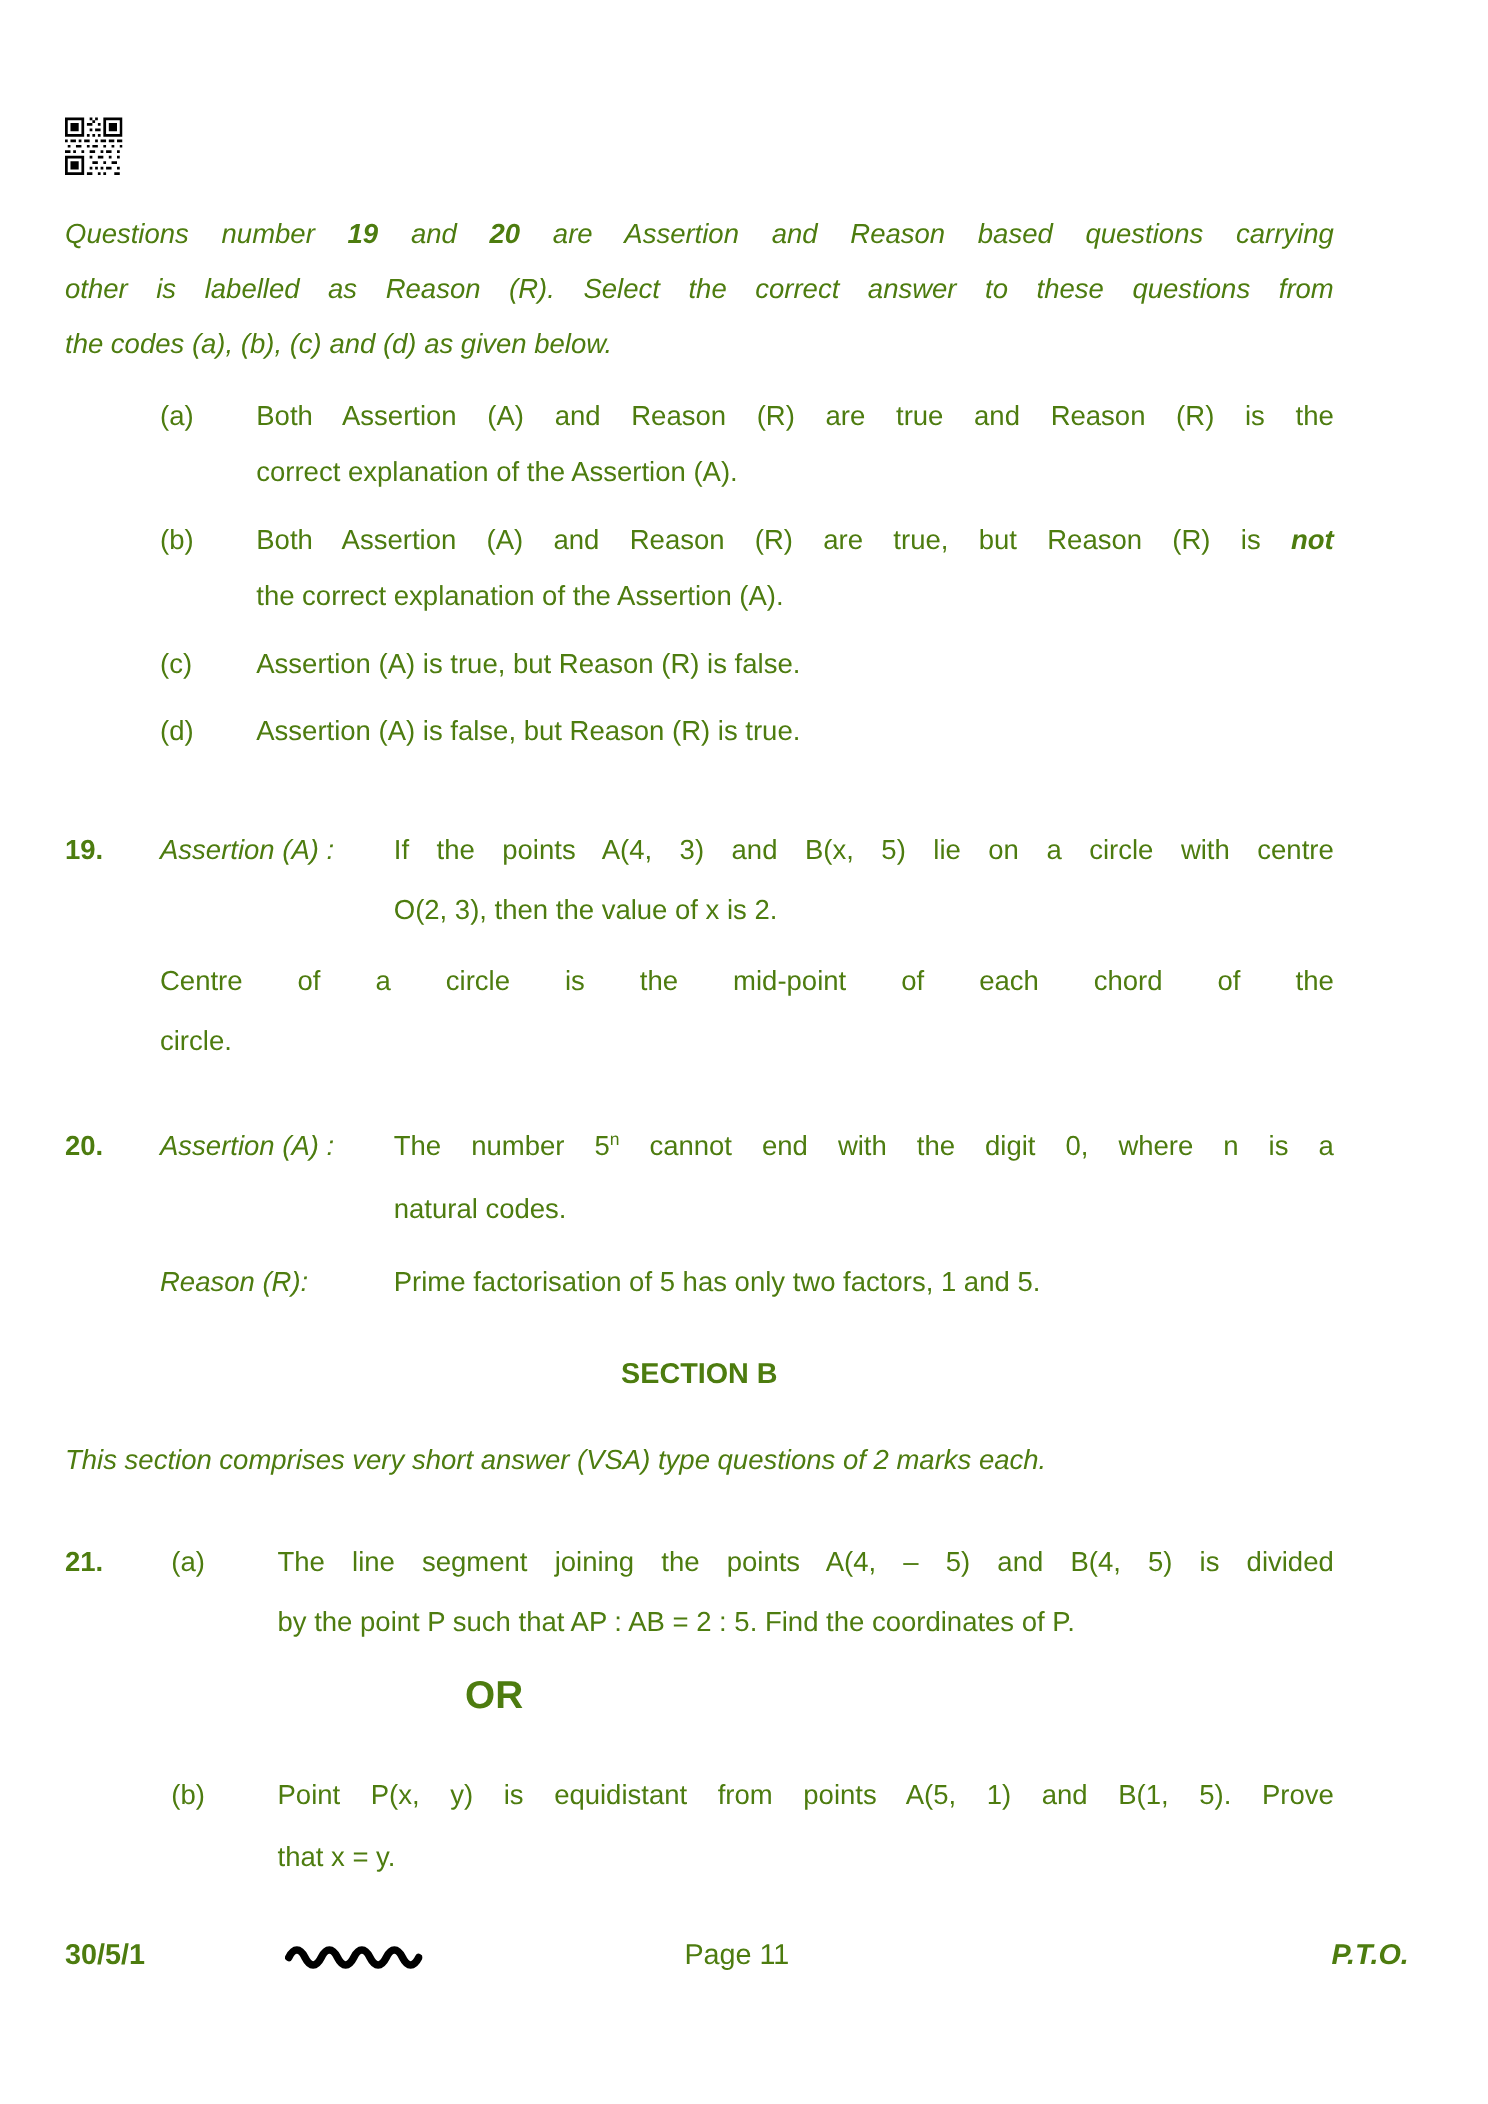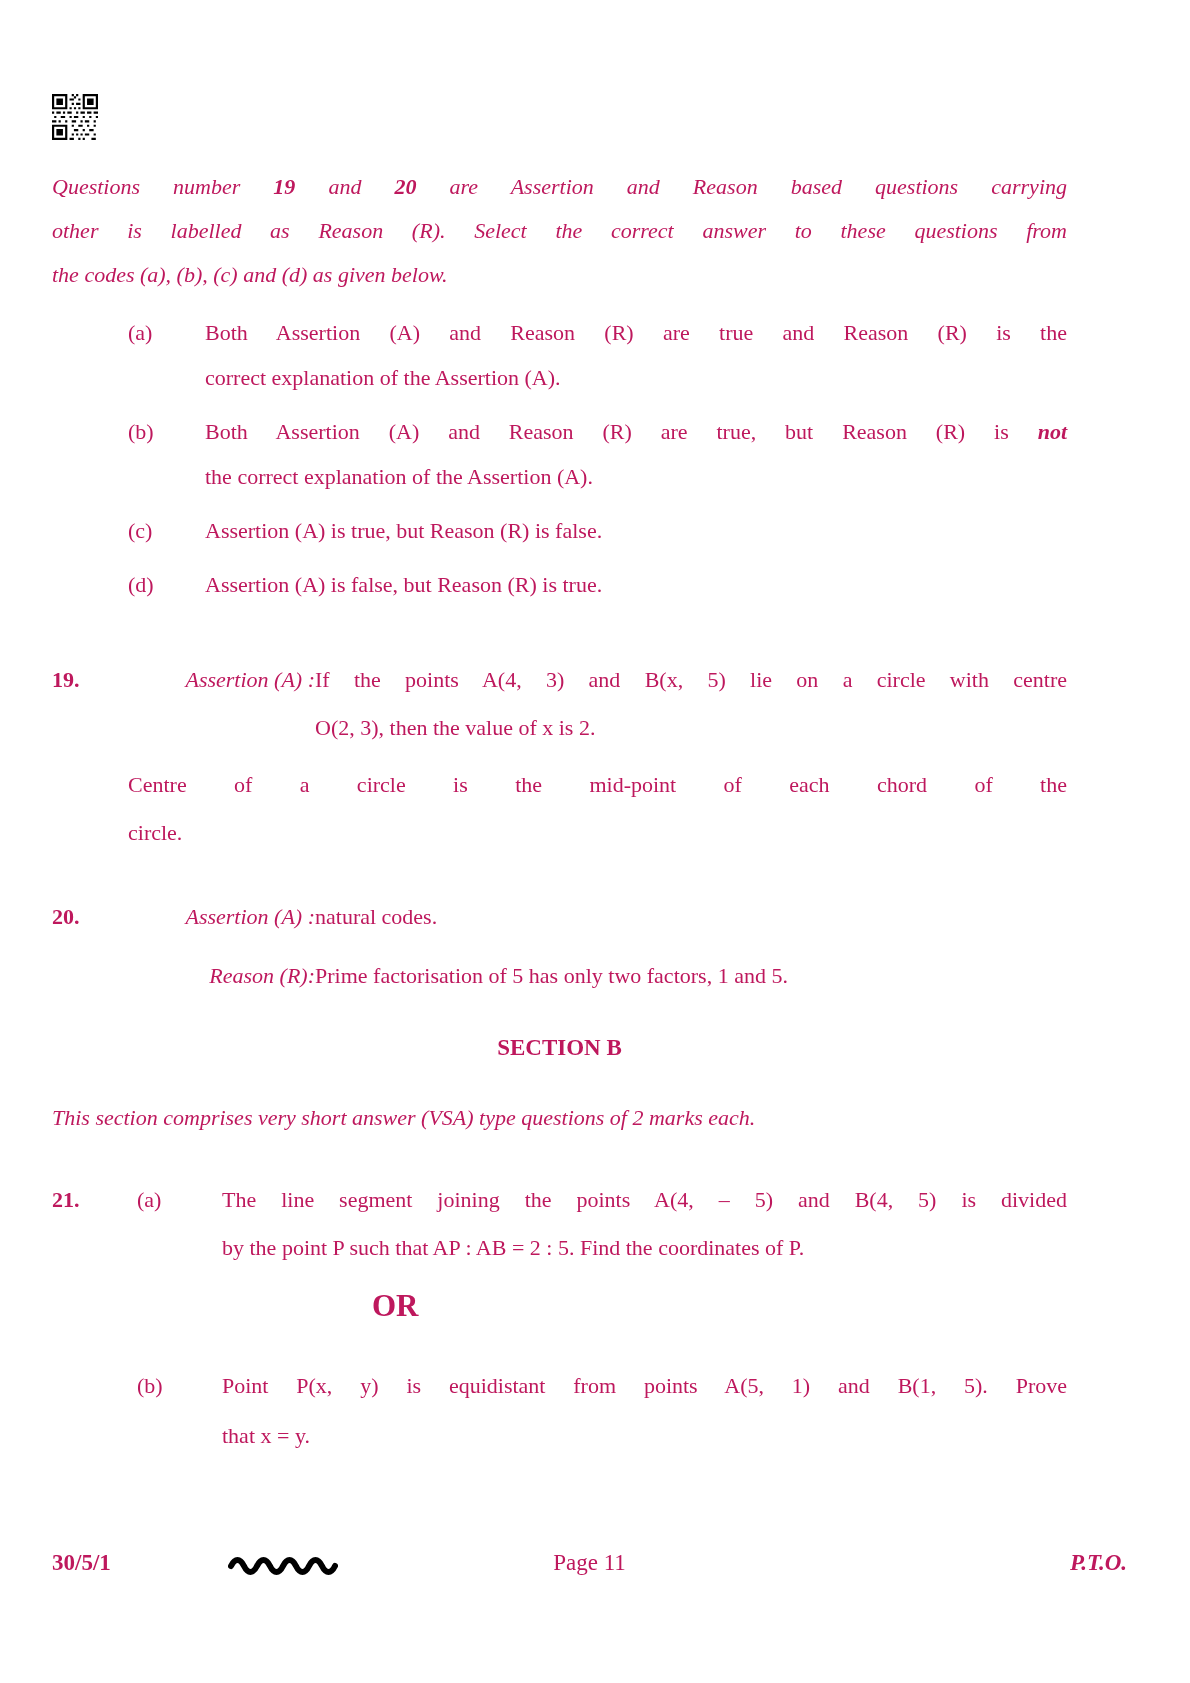--- a/index.html
+++ b/index.html
@@ -1,22 +1,22 @@
 <!DOCTYPE html>
 <html><head>
 <meta charset="utf-8">
 <style>
   * { margin:0; padding:0; box-sizing:border-box; }
   html,body { background:#ffffff; }
   .page {
     position:relative;
     width:1190px; height:1683px;
     background:#ffffff;
-    color:#be185d;
-    font-family:Liberation Serif, serif;
+    color:#4d7c0f;
+    font-family:Liberation Sans, sans-serif;
     font-size:22px;
     overflow:hidden;
   }
   .content { position:absolute; left:52px; right:123px; top:93px; }
 
   .qr { width:46px; height:48px; display:block; }
 
   .jline { text-align:justify; text-align-last:justify; text-justify:inter-word; }
 
   .intro {
@@ -29,21 +29,21 @@
   .options { margin-top:13px; }
   .opt { display:flex; margin-left:76px; line-height:45px; margin-bottom:9px; }
   .opt .optlabel { width:77px; flex:none; }
   .opt .opttext { flex:1; }
   .bi { font-weight:bold; font-style:italic; }
 
   .qblock { margin-top:35px; }
   .qblock.first { margin-top:49px; }
   .qrow { display:flex; }
   .qnum { width:76px; flex:none; font-weight:bold; }
-  .arlabel { width:187px; flex:none; font-style:italic;text-align:right; }
+  .arlabel { width:187px; flex:none; font-style:italic; }
   .qcontent { flex:1; }
   .lh48, .lh48 .qnum, .lh48 .arlabel { line-height:48px; }
   .lh50, .lh50 .qnum, .lh50 .arlabel { line-height:50px; }
   .rgap { margin-top:9px; }
   sup { font-size:14px; vertical-align:super; line-height:0; }
 
   .section-title { margin-top:32px; text-align:center; font-weight:bold; font-size:23px; line-height:30px; }
   .section-desc { margin-top:33px; font-style:italic; line-height:44px; }
 
   .q21 { margin-top:36px; }
@@ -117,20 +117,21 @@
           <div>circle.</div>
         </div>
       </div>
     </div>
 
     <div class="qblock lh50">
       <div class="qrow">
         <div class="qnum">20.</div>
         <div class="arlabel">Assertion (A) :</div>
         <div class="qcontent">
+          <div class="jline"><span>The number 5</span><sup>n</sup><span> cannot end with the digit 0, where n is a</span></div>
           <div>natural codes.</div>
         </div>
       </div>
       <div class="qrow rgap">
         <div class="qnum"></div>
         <div class="arlabel">Reason (R):</div>
         <div class="qcontent">Prime factorisation of 5 has only two factors, 1 and 5.</div>
       </div>
     </div>
 

